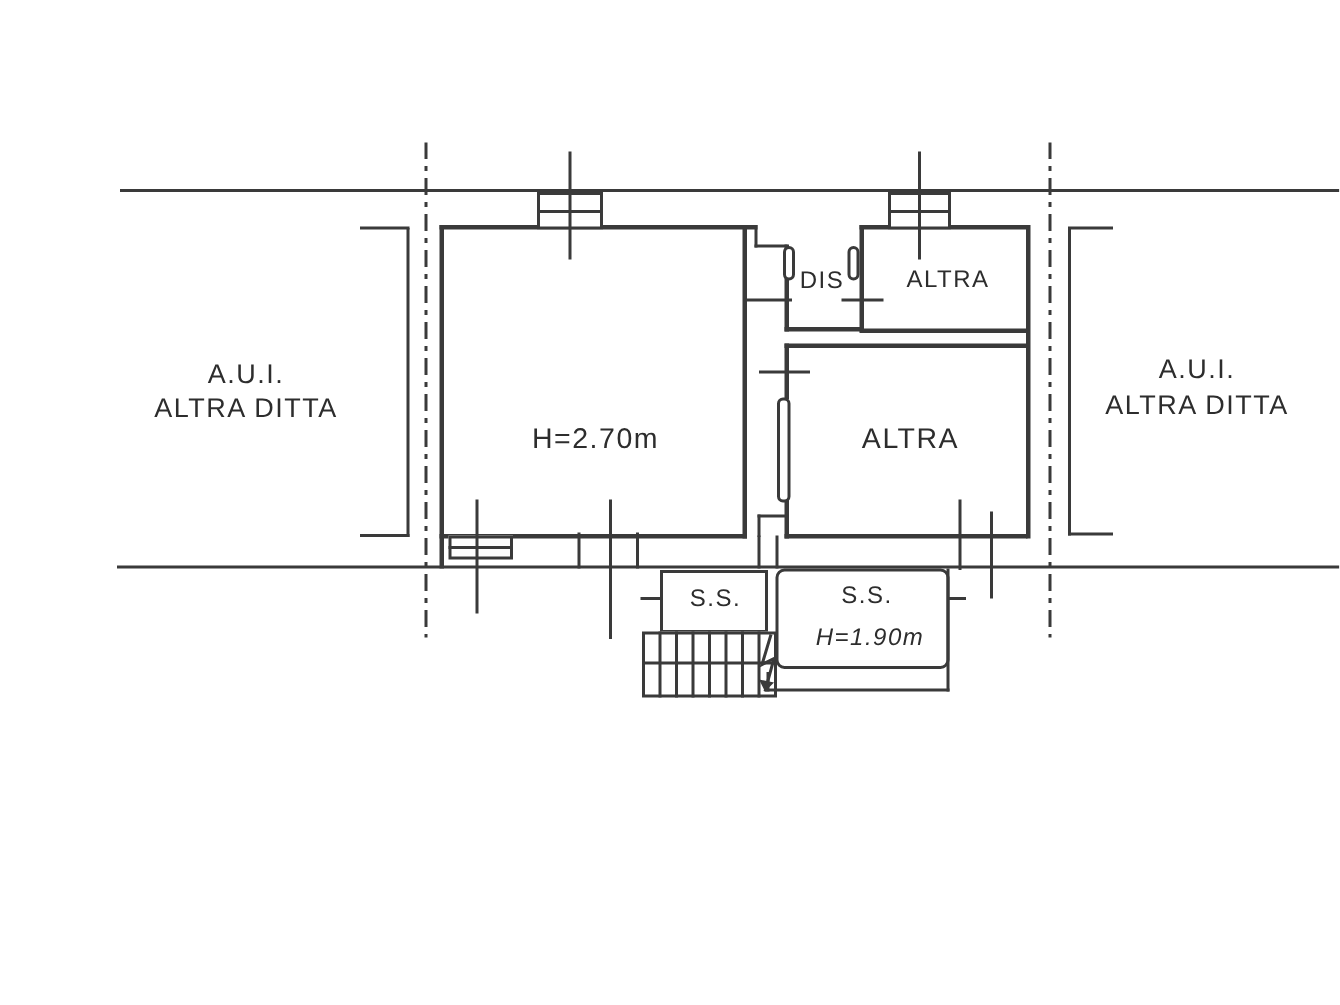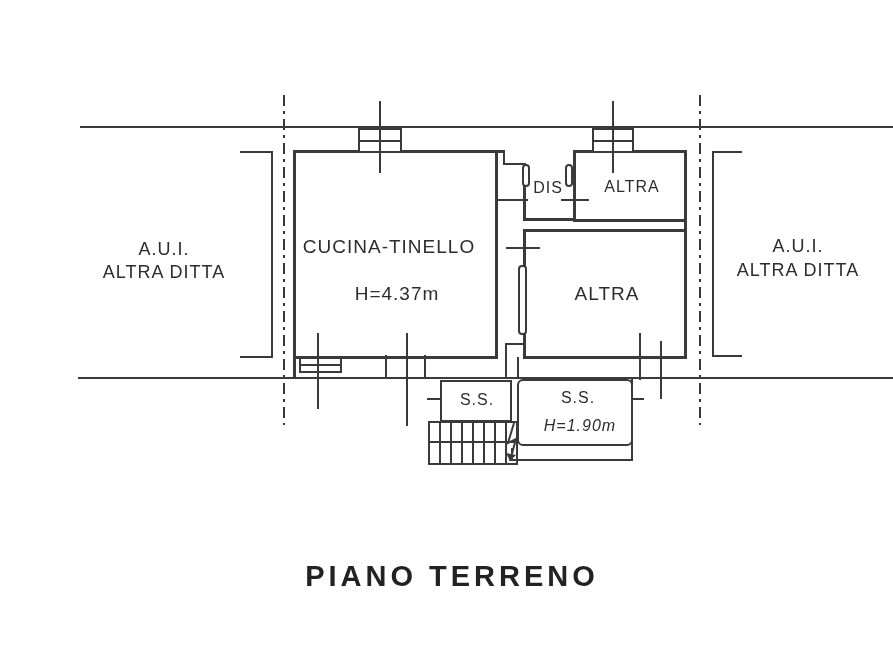--- a/index.html
+++ b/index.html
@@ -131,24 +131,22 @@
   <div class="box" style="left:517px;top:379px;width:116px;height:67px;border-radius:6px;"></div>
   <div class="ln" style="left:511px;top:459px;width:122px;height:2px;"></div>
   <div class="ln" style="left:631px;top:379px;width:2px;height:82px;"></div>
   <div class="ln" style="left:511px;top:448px;width:2px;height:13px;"></div>
 
   <div class="lbl" style="left:164px;top:249px;">A.U.I.</div>
   <div class="lbl" style="left:164px;top:272px;">ALTRA DITTA</div>
   <div class="lbl" style="left:798px;top:246px;">A.U.I.</div>
   <div class="lbl" style="left:798px;top:270px;">ALTRA DITTA</div>
 
-  <div class="lbl room" style="left:389px;top:246px;">CUCINA-TINELLO</div>
-  <div class="lbl room" style="left:397px;top:293px;">H=4.37m</div>
+  <div class="lbl room" style="left:397px;top:293px;">H=2.70m</div>
   <div class="lbl small" style="left:548px;top:188px;">DIS</div>
   <div class="lbl small" style="left:632px;top:187px;">ALTRA</div>
   <div class="lbl room" style="left:607px;top:293px;">ALTRA</div>
   <div class="lbl small" style="left:477px;top:400px;">S.S.</div>
   <div class="lbl small" style="left:578px;top:398px;">S.S.</div>
   <div class="lbl small" style="left:580px;top:426px;font-style:italic;">H=1.90m</div>
 
-  <div class="title" style="left:452px;top:576px;">PIANO TERRENO</div>
 
 </div>
 
 </body></html>

